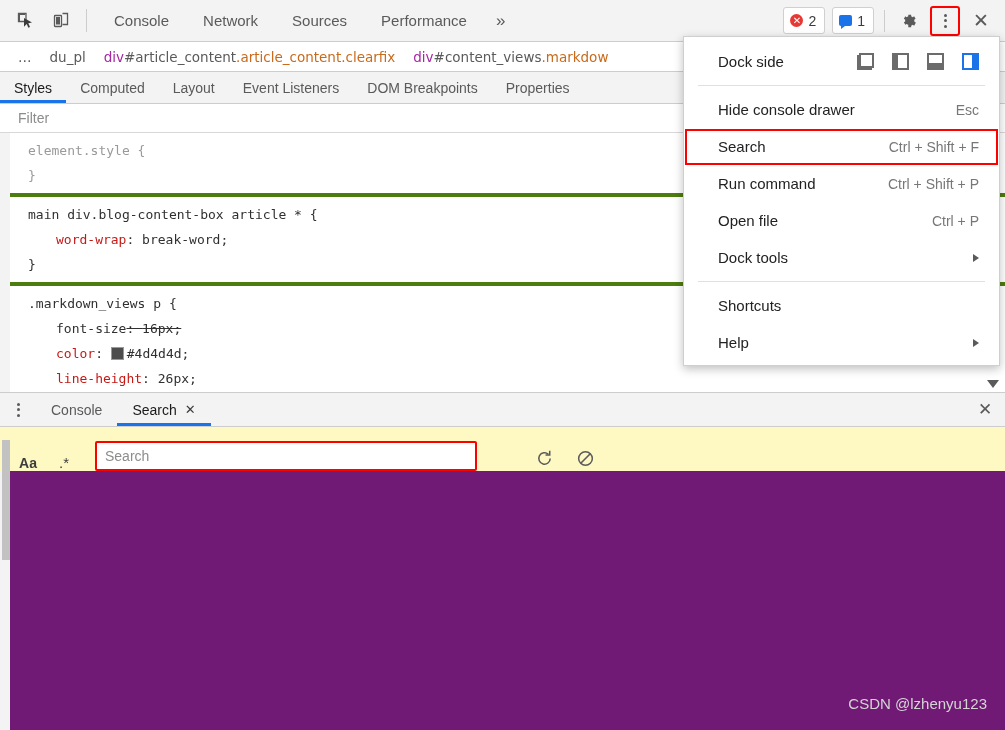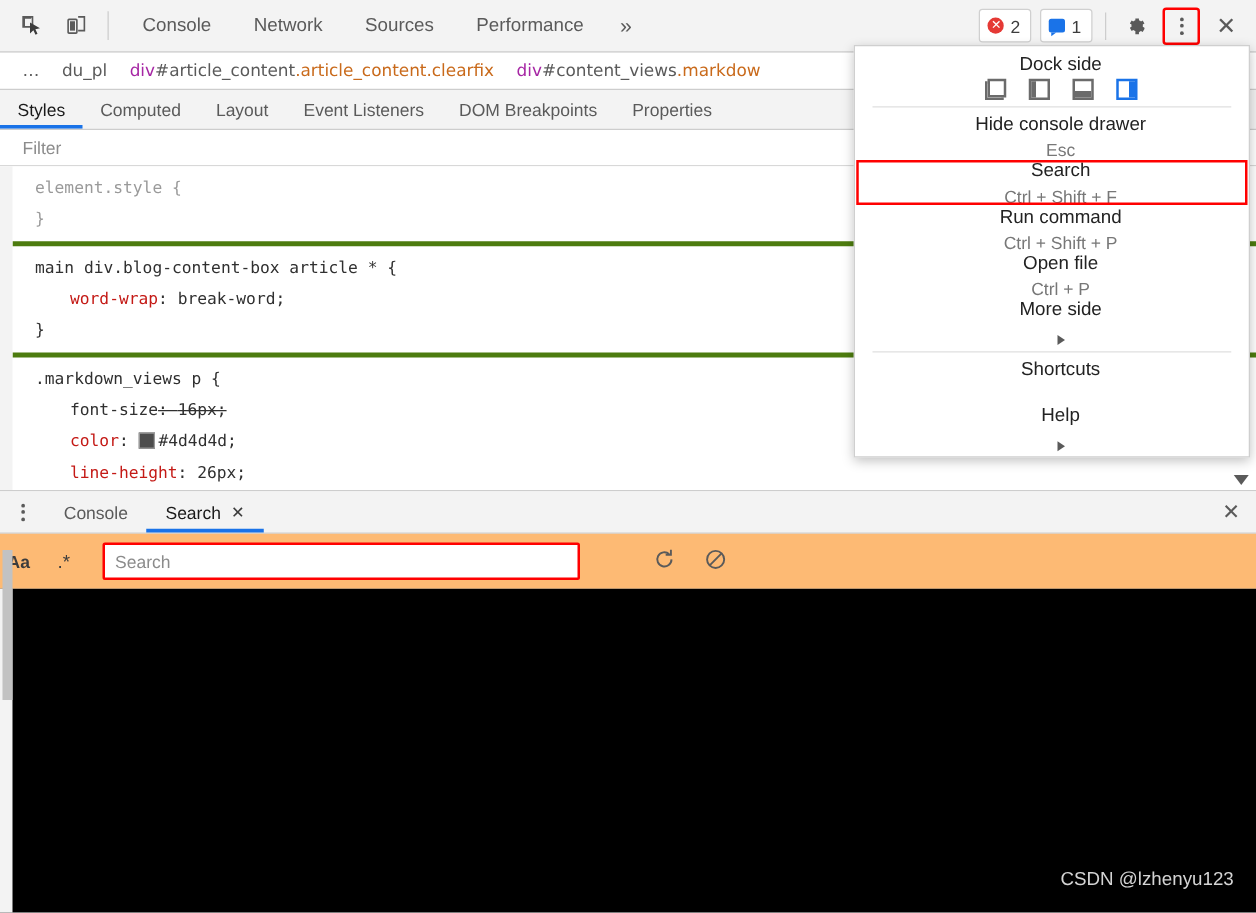--- a/index.html
+++ b/index.html
@@ -280,23 +280,23 @@
   .d-tab-close { font-size:13px; color:#3c3c3c; }
   .drawer-close {
     margin-left:auto;
     width:40px;
     display:flex;align-items:center;justify-content:center;
     font-size:17px; color:#5a5a5a;
   }
   .search-bar {
     height: 44px;
     display: flex;
-    align-items: center;
-    background: #fdba74;
-    padding-left: 6px;
+    align-items: flex-end;
+    background: #fef9c3;
+    padding-left: 19px;
     gap: 18px;
   }
   .sb-toggle {
     font-size: 14px;
     color: #3c3c3c;
     font-weight: bold;
     width: 18px;
     text-align:center;
   }
   .sb-toggle.regex { font-weight: normal; font-size:15px; }
@@ -312,21 +312,21 @@
     font-size: 14px;
     color: #8c8c8c;
     margin-left: 4px;
     box-sizing: border-box;
   }
   .sb-actions { display:flex; align-items:center; gap:22px; margin-left:40px; color:#5a5a5a; }
 
   
   .bottom-area {
     flex: 1;
-    background: #000000;
+    background: #701a75;
     position: relative;
     border-left: 10px solid #f3f3f3;
   }
   .watermark {
     position: absolute;
     right: 18px;
     bottom: 18px;
     color: #d4d4d4;
     font-size: 15px;
     font-family: "Liberation Sans", sans-serif;
@@ -345,21 +345,20 @@
     padding: 6px 0 4px;
   }
   .menu-row {
     height: 37px;
     display: flex;
     align-items: center;
     padding: 0 20px 0 34px;
     font-size: 15px;
     color: #222;
     position: relative;
-    flex-direction: column;
   }
   .menu-row .label { flex: 1; }
   .menu-row .accel { color: #777; font-size: 14px; }
   .menu-sep { height:1px; background:#e0e0e0; margin: 5px 14px; }
   .dock-icons { display:flex; align-items:center; gap:18px; }
   .dk {
     width: 17px; height: 17px;
     box-sizing: border-box;
   }
   .dk-undock {
@@ -606,21 +605,21 @@
     </div>
     <div class="menu-row">
       <span class="label">Run command</span>
       <span class="accel">Ctrl + Shift + P</span>
     </div>
     <div class="menu-row">
       <span class="label">Open file</span>
       <span class="accel">Ctrl + P</span>
     </div>
     <div class="menu-row">
-      <span class="label">More side</span>
+      <span class="label">Dock tools</span>
       <span class="submenu-arrow"></span>
     </div>
     <div class="menu-sep"></div>
     <div class="menu-row">
       <span class="label">Shortcuts</span>
     </div>
     <div class="menu-row">
       <span class="label">Help</span>
       <span class="submenu-arrow"></span>
     </div>

